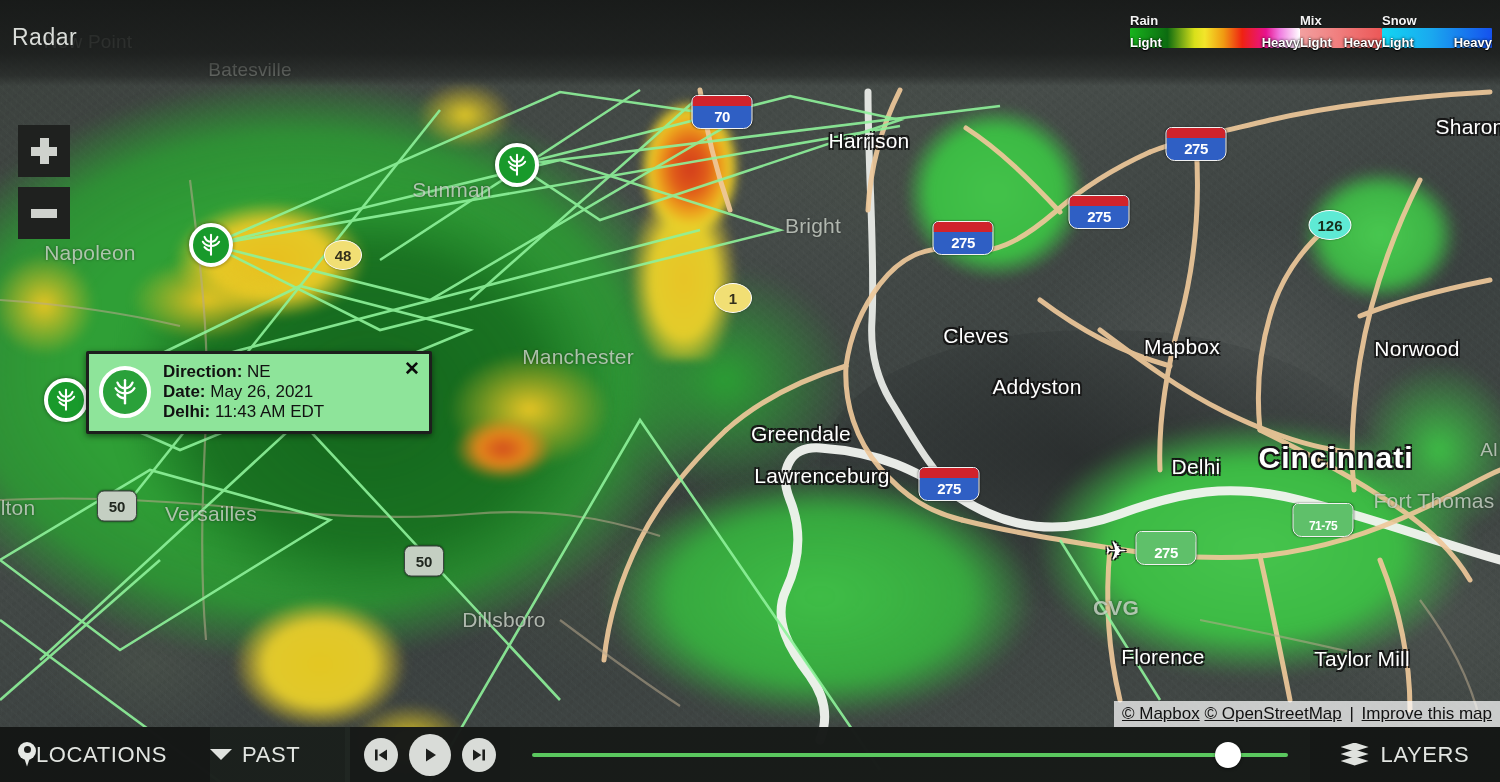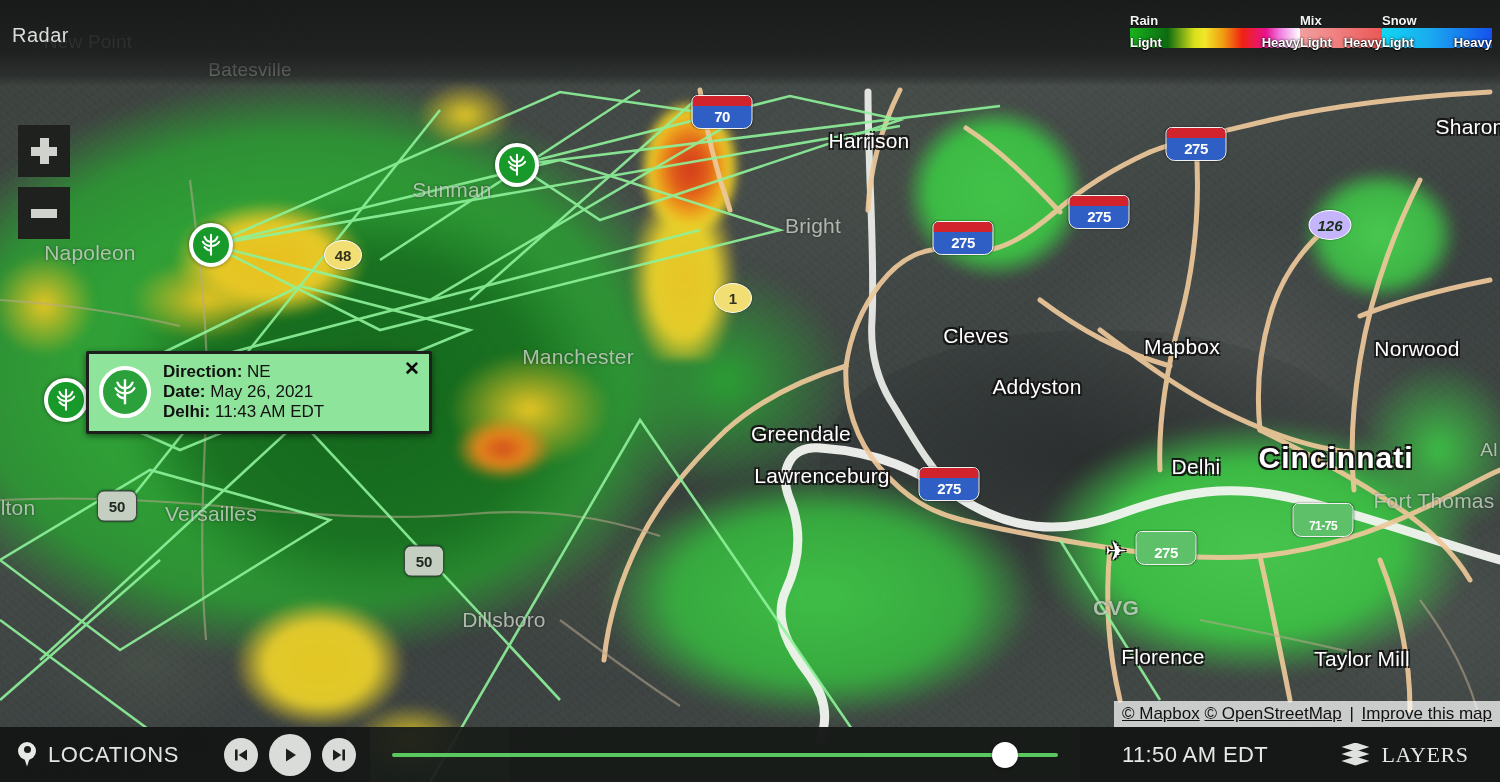--- a/index.html
+++ b/index.html
@@ -172,21 +172,21 @@
   }
   
   .shield-st {
     position:absolute; transform:translate(-50%,-50%);
     min-width:38px; height:30px; padding:0 8px; border-radius:50%;
     background:#f1df74; border:1.5px solid #ffffff;
     display:flex; align-items:center; justify-content:center;
     color:#33301c; font-size:15px; font-weight:700;
     box-shadow:0 0 2px rgba(0,0,0,.45);
   }
-  .shield-st.green { background:#c4b5fd; color:#18301b;font-style:italic; }
+  .shield-st.green { background:#5eead4; color:#18301b; }
   .shield-i.green { background:#5fc06a; }
   .shield-i.green::before { background:#5fc06a; }
 
   
   .airport { position:absolute; transform:translate(-50%,-50%);
              color:#fff; font-size:26px; line-height:1;
              text-shadow:-1.4px -1.4px 0 #111,1.4px -1.4px 0 #111,-1.4px 1.4px 0 #111,1.4px 1.4px 0 #111; }
 
   
   .storm {
@@ -198,21 +198,21 @@
   }
   .storm svg { width:26px; height:26px; }
 
   
   #topbar {
     position:absolute; left:0; top:0; width:1500px; height:86px;
     background:linear-gradient(to bottom, rgba(22,24,23,.93) 0%, rgba(26,28,27,.86) 62%, rgba(30,32,31,.55) 88%, rgba(30,32,31,0) 100%);
     display:flex; align-items:flex-start; pointer-events:none;
   }
   #radar-title {
-    color:#d9dcd8; font-size:20px; letter-spacing:.5px;
+    color:#d9dcd8; font-size:23px; letter-spacing:.5px;
     margin:24px 0 0 12px; pointer-events:auto;
   }
   #legend {
     position:absolute; right:8px; top:14px; display:flex; align-items:flex-start;
     pointer-events:auto;
   }
   .lg { position:relative; }
   .lg-title { color:#f4f4f4; font-size:13px; font-weight:700; line-height:13px; margin-bottom:1px;
               text-shadow:0 1px 1px #000; }
   .lg-bar { height:20px; border-radius:1px; }
@@ -270,28 +270,28 @@
   
   #bottombar {
     position:absolute; left:0; bottom:0; width:1500px; height:55px;
     display:flex; align-items:center; color:#dfe2de;
     background:linear-gradient(to right,
        rgba(25,27,26,.96) 0%, rgba(25,27,26,.96) 23%,
        rgba(30,34,31,.80) 23%, rgba(30,34,31,.80) 34%,
        rgba(25,27,26,.96) 34%, rgba(25,27,26,.96) 100%);
   }
   .bb-seg { display:flex; align-items:center; height:55px; cursor:pointer; }
-  #seg-locations { width:210px; padding-left:18px; gap:12px;
+  #seg-locations { width:210px; padding-left:18px; 
                    background:rgba(22,24,23,.97); }
   #seg-past { width:140px; gap:10px; background:rgba(30,36,31,.55); }
   #seg-transport { width:160px; justify-content:space-between; padding:0 14px;
                    background:rgba(22,24,23,.9); }
   #seg-slider { flex:1; padding:0 22px; position:relative; background:rgba(24,28,25,.72); }
   #seg-time { width:230px; justify-content:center; background:rgba(22,24,23,.9); }
-  #seg-layers { width:190px; justify-content:center; gap:12px; background:rgba(22,24,23,.97);font-family:Liberation Serif, serif; }
+  #seg-layers { width:190px; justify-content:center; gap:12px; background:rgba(22,24,23,.97); }
 
   .bb-label { font-size:22px; letter-spacing:.6px; color:#e2e5e1; }
   .pin { width:18px; height:26px; position:relative; }
   .pin::before { content:""; position:absolute; left:0; top:0; width:18px; height:18px;
                  border-radius:50% 50% 50% 50%; background:#e6e9e5; }
   .pin::after { content:""; position:absolute; left:5px; top:13px; width:8px; height:12px;
                 background:#e6e9e5; clip-path:polygon(50% 100%, 0 0, 100% 0); }
   .pin i { position:absolute; left:5.5px; top:4.5px; width:7px; height:7px;
            border-radius:50%; background:#1c1e1c; display:block; }
   .caret { width:0; height:0; border-left:11px solid transparent; border-right:11px solid transparent;
@@ -583,20 +583,24 @@
 
   <div id="bottombar">
 
     <div class="bb-seg" id="seg-locations">
       <span class="pin">
           <i></i>
         </span>
       <span class="bb-label">LOCATIONS</span>
     </div>
 
+    <div class="bb-seg" id="seg-past">
+      <span class="caret"></span>
+      <span class="bb-label">PAST</span>
+    </div>
 
     <div class="bb-seg" id="seg-transport">
       <span class="tbtn sm">
         <svg width="18" height="18" viewBox="0 0 18 18">
           <rect x="3" y="3.5" width="2.6" height="11" fill="#1d1f1d"></rect>
           <path d="M15 3.5 L15 14.5 L6.6 9 Z" fill="#1d1f1d"></path>
         </svg>
       </span>
       <span class="tbtn lg">
         <svg width="20" height="20" viewBox="0 0 20 20">
@@ -610,23 +614,20 @@
         </svg>
       </span>
     </div>
 
     <div class="bb-seg" id="seg-slider">
       <div id="slider-track">
         <div id="slider-handle" style="left: 92%;"></div>
       </div>
     </div>
 
-    <div class="bb-seg" id="seg-time">
-      <span id="time-label">11:50 AM EDT</span>
-    </div>
 
     <div class="bb-seg" id="seg-layers">
       <span class="layers-icon">
         <span></span>
           <span></span>
           <span></span>
       </span>
       <span class="bb-label">LAYERS</span>
     </div>
   </div>

